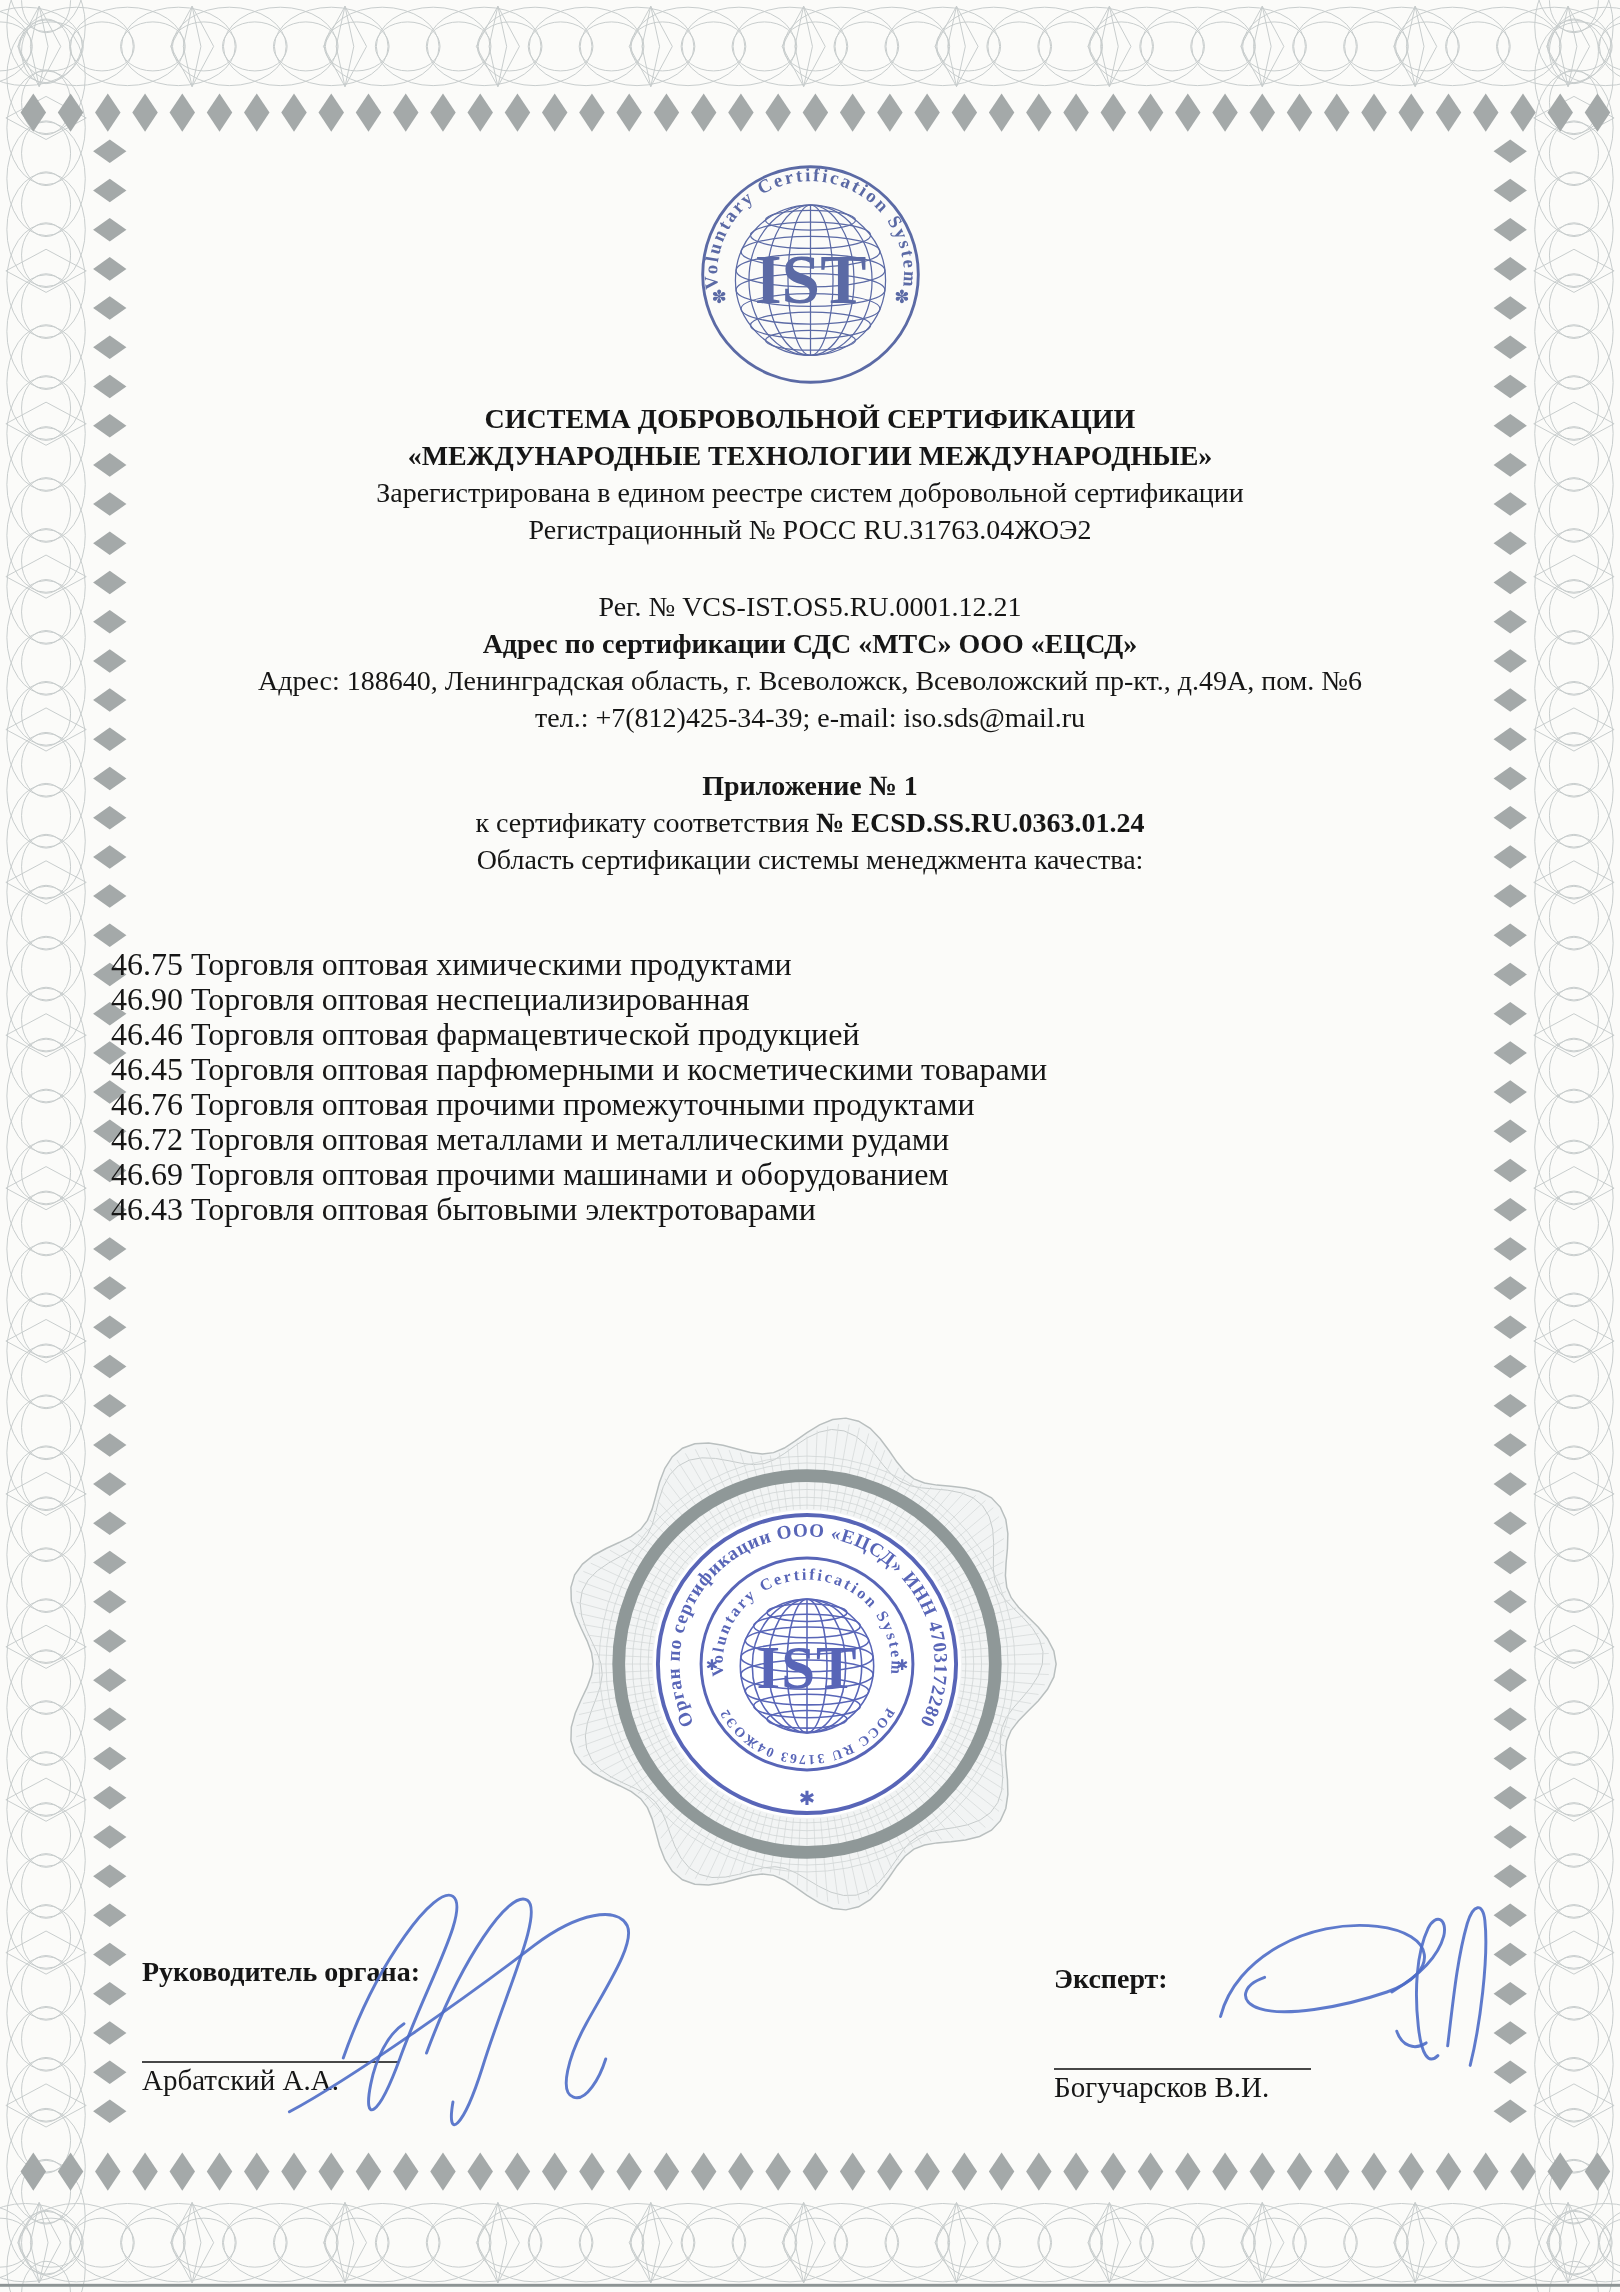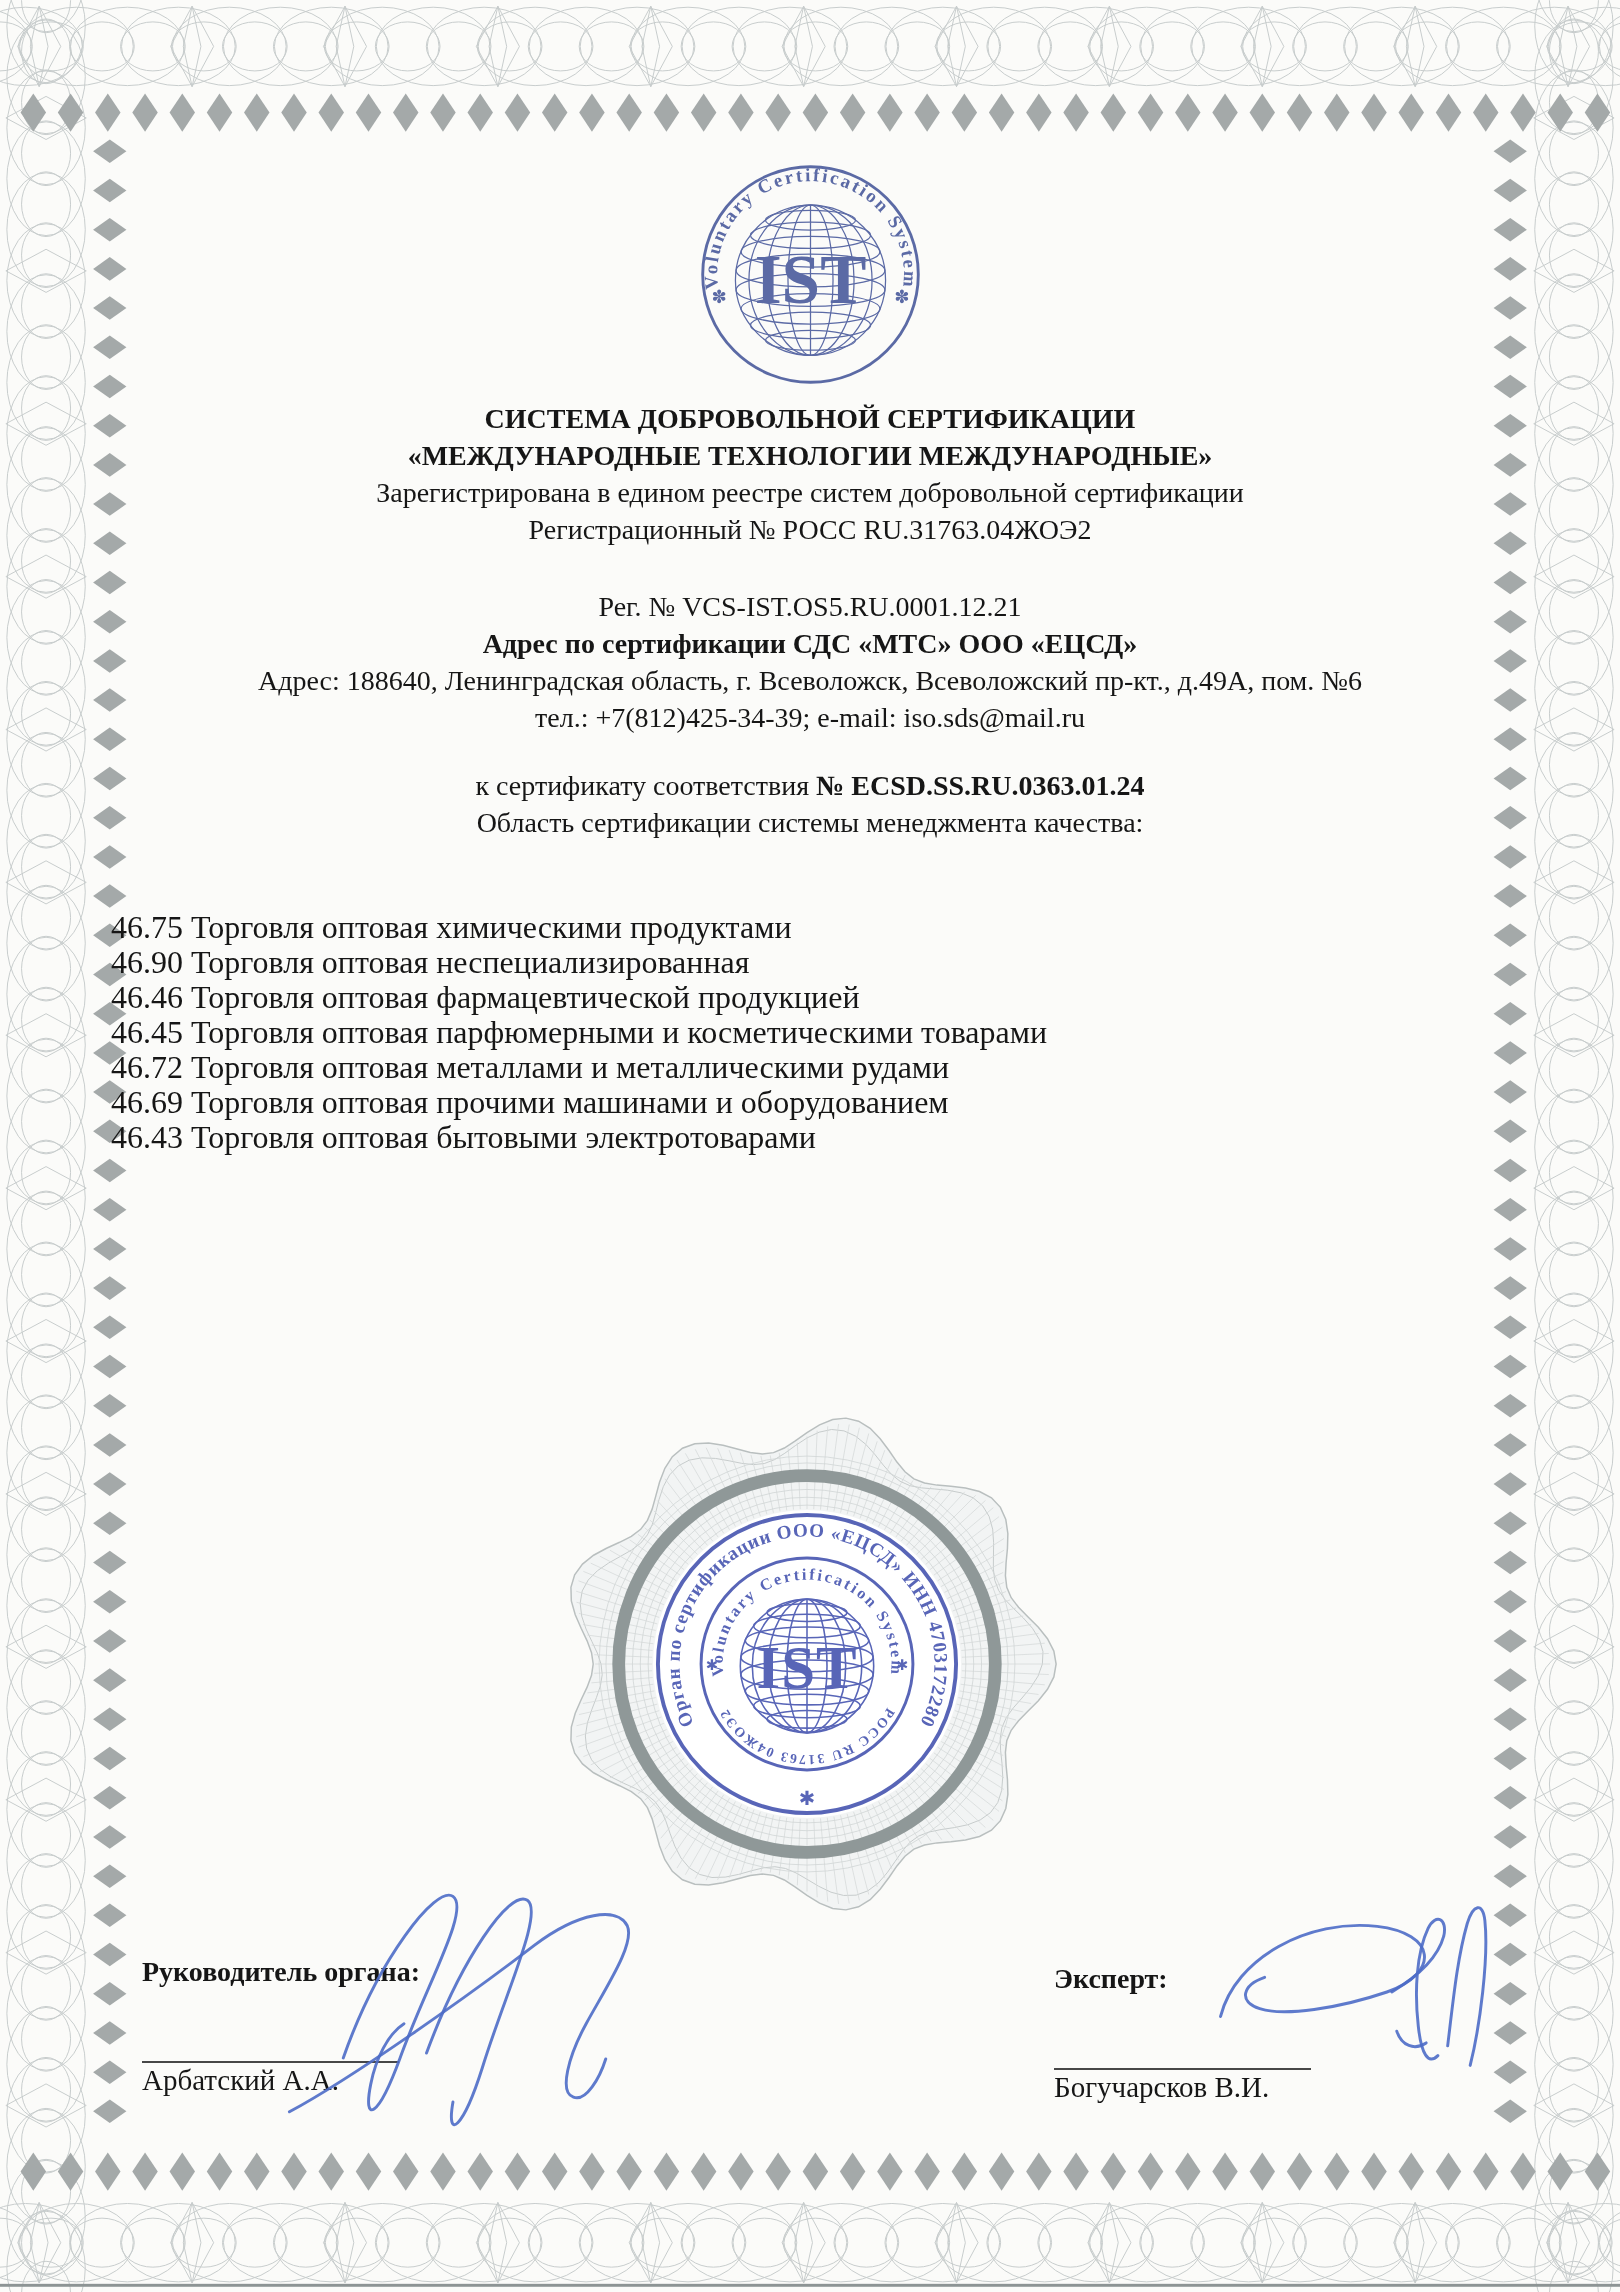--- a/index.html
+++ b/index.html
@@ -658,28 +658,30 @@
 
     <div class="gap-lg"></div>
 
     <p class="t">Рег. № VCS-IST.OS5.RU.0001.12.21</p>
     <p class="t b">Адрес по сертификации СДС «МТС» ООО «ЕЦСД»</p>
     <p class="t">Адрес: 188640, Ленинградская область, г. Всеволожск, Всеволожский пр-кт., д.49А, пом. №6</p>
     <p class="t">тел.: +7(812)425-34-39; e-mail: iso.sds@mail.ru</p>
 
     <div class="gap-md"></div>
 
+    <p class="t b">Приложение № 1</p>
     <p class="t"><span>к сертификату соответствия </span><span class="b">№ ECSD.SS.RU.0363.01.24</span></p>
     <p class="t">Область сертификации системы менеджмента качества:</p>
 
     <div class="scope">
       <p>46.75 Торговля оптовая химическими продуктами</p>
       <p>46.90 Торговля оптовая неспециализированная</p>
       <p>46.46 Торговля оптовая фармацевтической продукцией</p>
       <p>46.45 Торговля оптовая парфюмерными и косметическими товарами</p>
+      <p>46.76 Торговля оптовая прочими промежуточными продуктами</p>
       <p>46.72 Торговля оптовая металлами и металлическими рудами</p>
       <p>46.69 Торговля оптовая прочими машинами и оборудованием</p>
       <p>46.43 Торговля оптовая бытовыми электротоварами</p>
     </div>
   </div>
 
   <div class="seal">
     <svg viewBox="0 0 520 520" width="510" height="510">
       <g id="rosette">
           <path d="M514.0 260.0 L511.7 273.2 L505.2 285.8 L495.9 297.4 L485.4 307.9 L475.7 317.8 L468.2 327.6 L463.7 338.2 L462.3 350.1 L463.0 363.4 L464.4 378.0 L464.8 393.0 L462.7 407.3 L457.2 419.7 L448.1 429.4 L435.9 435.9 L421.6 439.5 L406.7 441.2 L392.5 442.4 L379.8 444.5 L369.0 448.8 L359.9 456.0 L351.7 465.9 L343.6 477.7 L334.6 489.7 L324.4 500.3 L312.6 507.6 L299.7 510.7 L286.2 509.2 L272.8 503.8 L260.0 496.0 L248.1 487.5 L236.9 480.2 L225.9 475.5 L214.5 474.1 L202.2 475.7 L188.8 479.2 L174.4 483.0 L159.7 485.3 L145.6 484.6 L133.0 480.0 L122.7 471.4 L115.1 459.5 L109.7 445.6 L105.8 431.2 L102.1 417.9 L97.3 406.5 L90.4 397.3 L80.9 390.2 L68.9 384.1 L55.6 378.0 L42.4 370.9 L31.1 361.9 L23.1 350.9 L19.3 338.2 L19.7 324.4 L23.7 310.2 L29.7 296.5 L35.8 283.6 L40.3 271.5 L42.0 260.0 L40.3 248.5 L35.8 236.4 L29.7 223.5 L23.7 209.8 L19.7 195.6 L19.3 181.8 L23.1 169.1 L31.1 158.1 L42.4 149.1 L55.6 142.0 L68.9 135.9 L80.9 129.8 L90.4 122.7 L97.3 113.5 L102.1 102.1 L105.8 88.8 L109.7 74.4 L115.1 60.5 L122.7 48.6 L133.0 40.0 L145.6 35.4 L159.7 34.7 L174.4 37.0 L188.8 40.8 L202.2 44.3 L214.5 45.9 L225.9 44.5 L236.9 39.8 L248.1 32.5 L260.0 24.0 L272.8 16.2 L286.2 10.8 L299.7 9.3 L312.6 12.4 L324.4 19.7 L334.6 30.3 L343.6 42.3 L351.7 54.1 L359.9 64.0 L369.0 71.2 L379.8 75.5 L392.5 77.6 L406.7 78.8 L421.6 80.5 L435.9 84.1 L448.1 90.6 L457.2 100.3 L462.7 112.7 L464.8 127.0 L464.4 142.0 L463.0 156.6 L462.3 169.9 L463.7 181.8 L468.2 192.4 L475.7 202.2 L485.4 212.1 L495.9 222.6 L505.2 234.2 L511.7 246.8 L514.0 260.0 Z" fill="#f2f4f4" stroke="#b9bfbf" stroke-width="1.5"></path>

